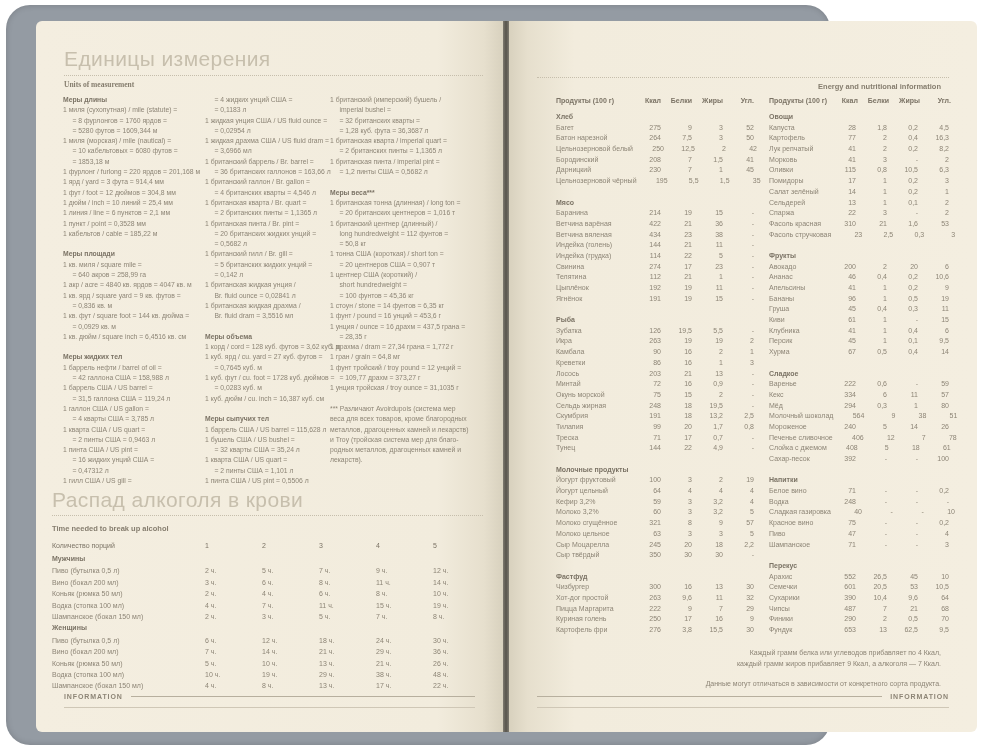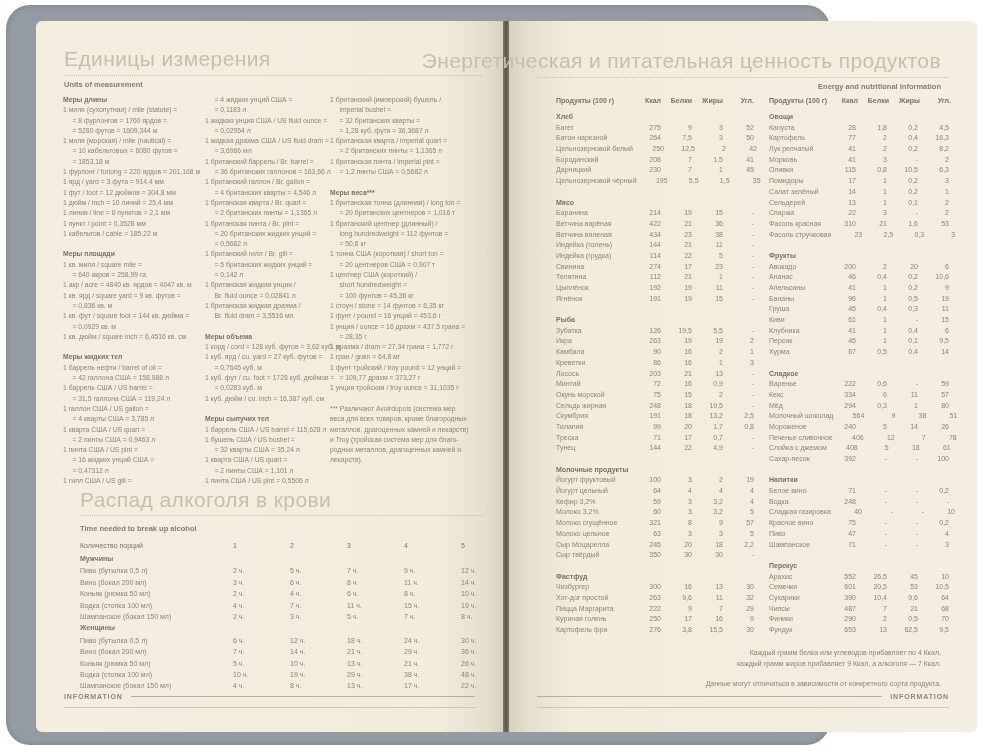--- a/index.html
+++ b/index.html
@@ -35,21 +35,21 @@
     color:#c7bfad;white-space:nowrap;
   }
   .dotted-rule{position:absolute;border-top:1px dotted #c6beac;height:0;}
   .sub-title{position:absolute;font-size:7.5px;font-weight:bold;color:#857d6e;white-space:nowrap;}
   
   .ucol{position:absolute;top:74px;}
   .uline{height:10.3px;font-size:6.8px;line-height:10.3px;white-space:pre;color:#8d8576;}
   .uline.uhead{font-weight:bold;color:#7b7365;}
   .uline.gap{height:10.3px;}
   
-  .alc-section{position:absolute;left:44px;right:0;top:467px;}
+  .alc-section{position:absolute;left:16px;right:0;top:467px;}
   .alc-table{margin-top:6px;}
   .alc-row{display:flex;height:11.4px;font-size:7px;line-height:11.4px;color:#8d8576;}
   .alc-row.alc-head{height:14px;line-height:14px;color:#7b7365;}
   .alc-group{height:12.4px;font-size:7px;line-height:12.4px;font-weight:bold;color:#7b7365;}
   .alc-label{flex:0 0 153px;white-space:nowrap;}
   .alc-val{flex:0 0 57px;white-space:nowrap;}
   
   .food-area{position:absolute;left:47px;top:72px;display:flex;}
   .food-table{display:block;}
   .food-table.t1{width:198px;margin-right:15px;}
@@ -71,21 +71,21 @@
   .footer-rule2{position:absolute;left:28px;right:28px;top:686px;border-top:1px solid #cfc7b6;height:0;}
 </style>
 </head>
 <body>
 
 <div class="cover">
 
   <div class="page left">
     <div class="big-title" style="left:28px;top:26px;">Единицы измерения</div>
     <div class="dotted-rule" style="left:28px;right:20px;top:54px;"></div>
-    <div class="sub-title" style="left:28px;top:59px;">Units of measurement</div>
+    <div class="sub-title" style="left:28px;top:59px;font-family:Liberation Serif, serif;">Units of measurement</div>
 
     <div class="ucol" style="left:27px;width:140px;">
         <div class="uline uhead">Меры длины</div>
         <div class="uline">1 миля (сухопутная) / mile (statute) =</div>
         <div class="uline">     = 8 фурлонгов = 1760 ярдов =</div>
         <div class="uline">     = 5280 футов = 1609,344 м</div>
         <div class="uline">1 миля (морская) / mile (nautical) =</div>
         <div class="uline">     = 10 кабельтовых = 6080 футов =</div>
         <div class="uline">     = 1853,18 м</div>
         <div class="uline">1 фурлонг / furlong = 220 ярдов = 201,168 м</div>
@@ -300,21 +300,20 @@
     <div class="page-footer" style="top:672px;">
       <span class="footer-label">INFORMATION</span>
       <span class="footer-line ml"></span>
     </div>
     <div class="footer-rule2"></div>
   </div>
 
   <div class="spine"></div>
 
   <div class="page right">
-    <div class="big-title" style="right:36px;top:28px;">Энергетическая и питательная ценность продуктов</div>
     <div class="dotted-rule" style="left:28px;right:28px;top:56px;"></div>
     <div class="sub-title" style="right:36px;top:61px;text-align:center;">Energy and nutritional information</div>
 
     <div class="food-area">
       <div class="food-table t1">
           <div class="frow fhead">
             <span class="flabel">Продукты (100 г)</span>
             <span class="fv">Ккал</span>
             <span class="fv">Белки</span>
             <span class="fv">Жиры</span>

